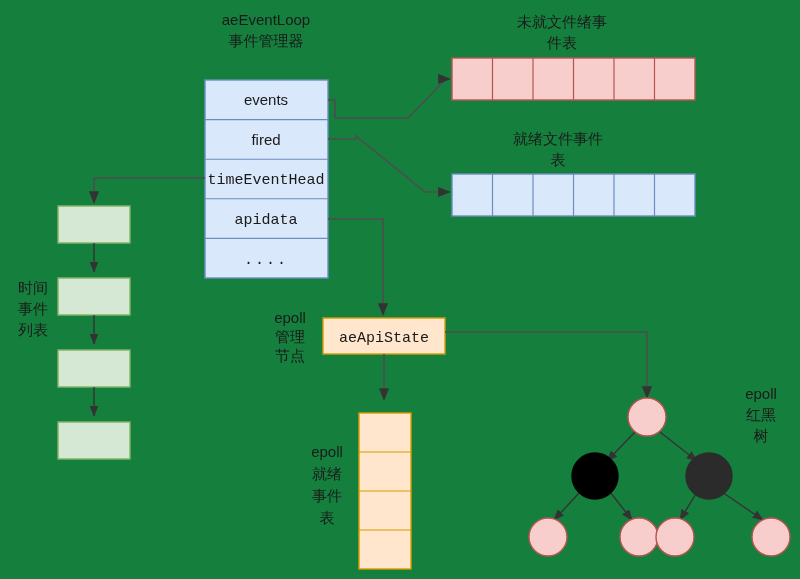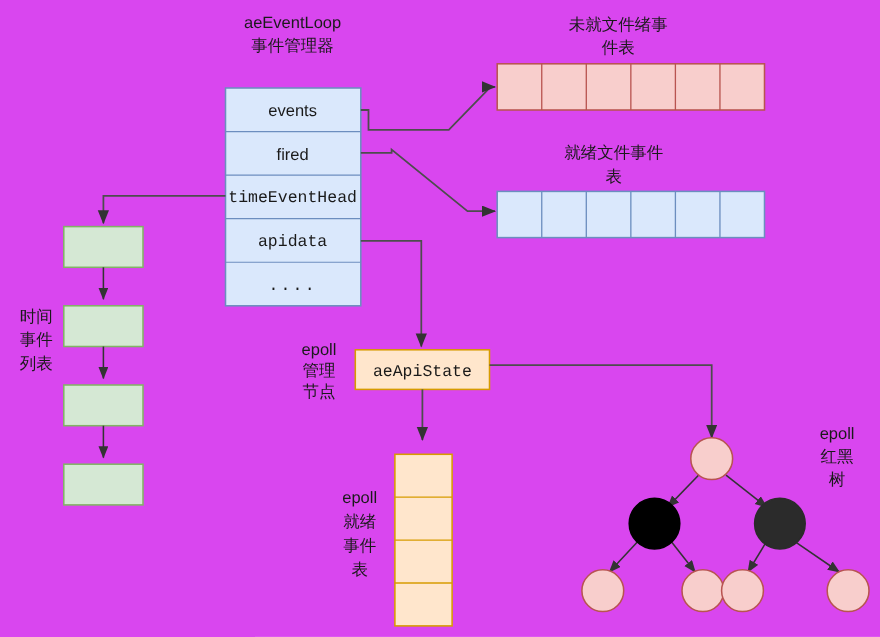--- a/index.html
+++ b/index.html
@@ -10,21 +10,21 @@
   body {
     width: 800px;
     height: 579px;
     font-family: "Liberation Sans", sans-serif;
     overflow: hidden;
   }
   #diagram-root {
     position: relative;
     width: 800px;
     height: 579px;
-    background: #d946ef;
+    background: #15803d;
   }
   svg.diagram {
     display: block;
     width: 800px;
     height: 579px;
   }
   .lbl {
     font-family: "Liberation Sans", sans-serif;
     font-size: 15px;
     fill: #1a1a1a;

